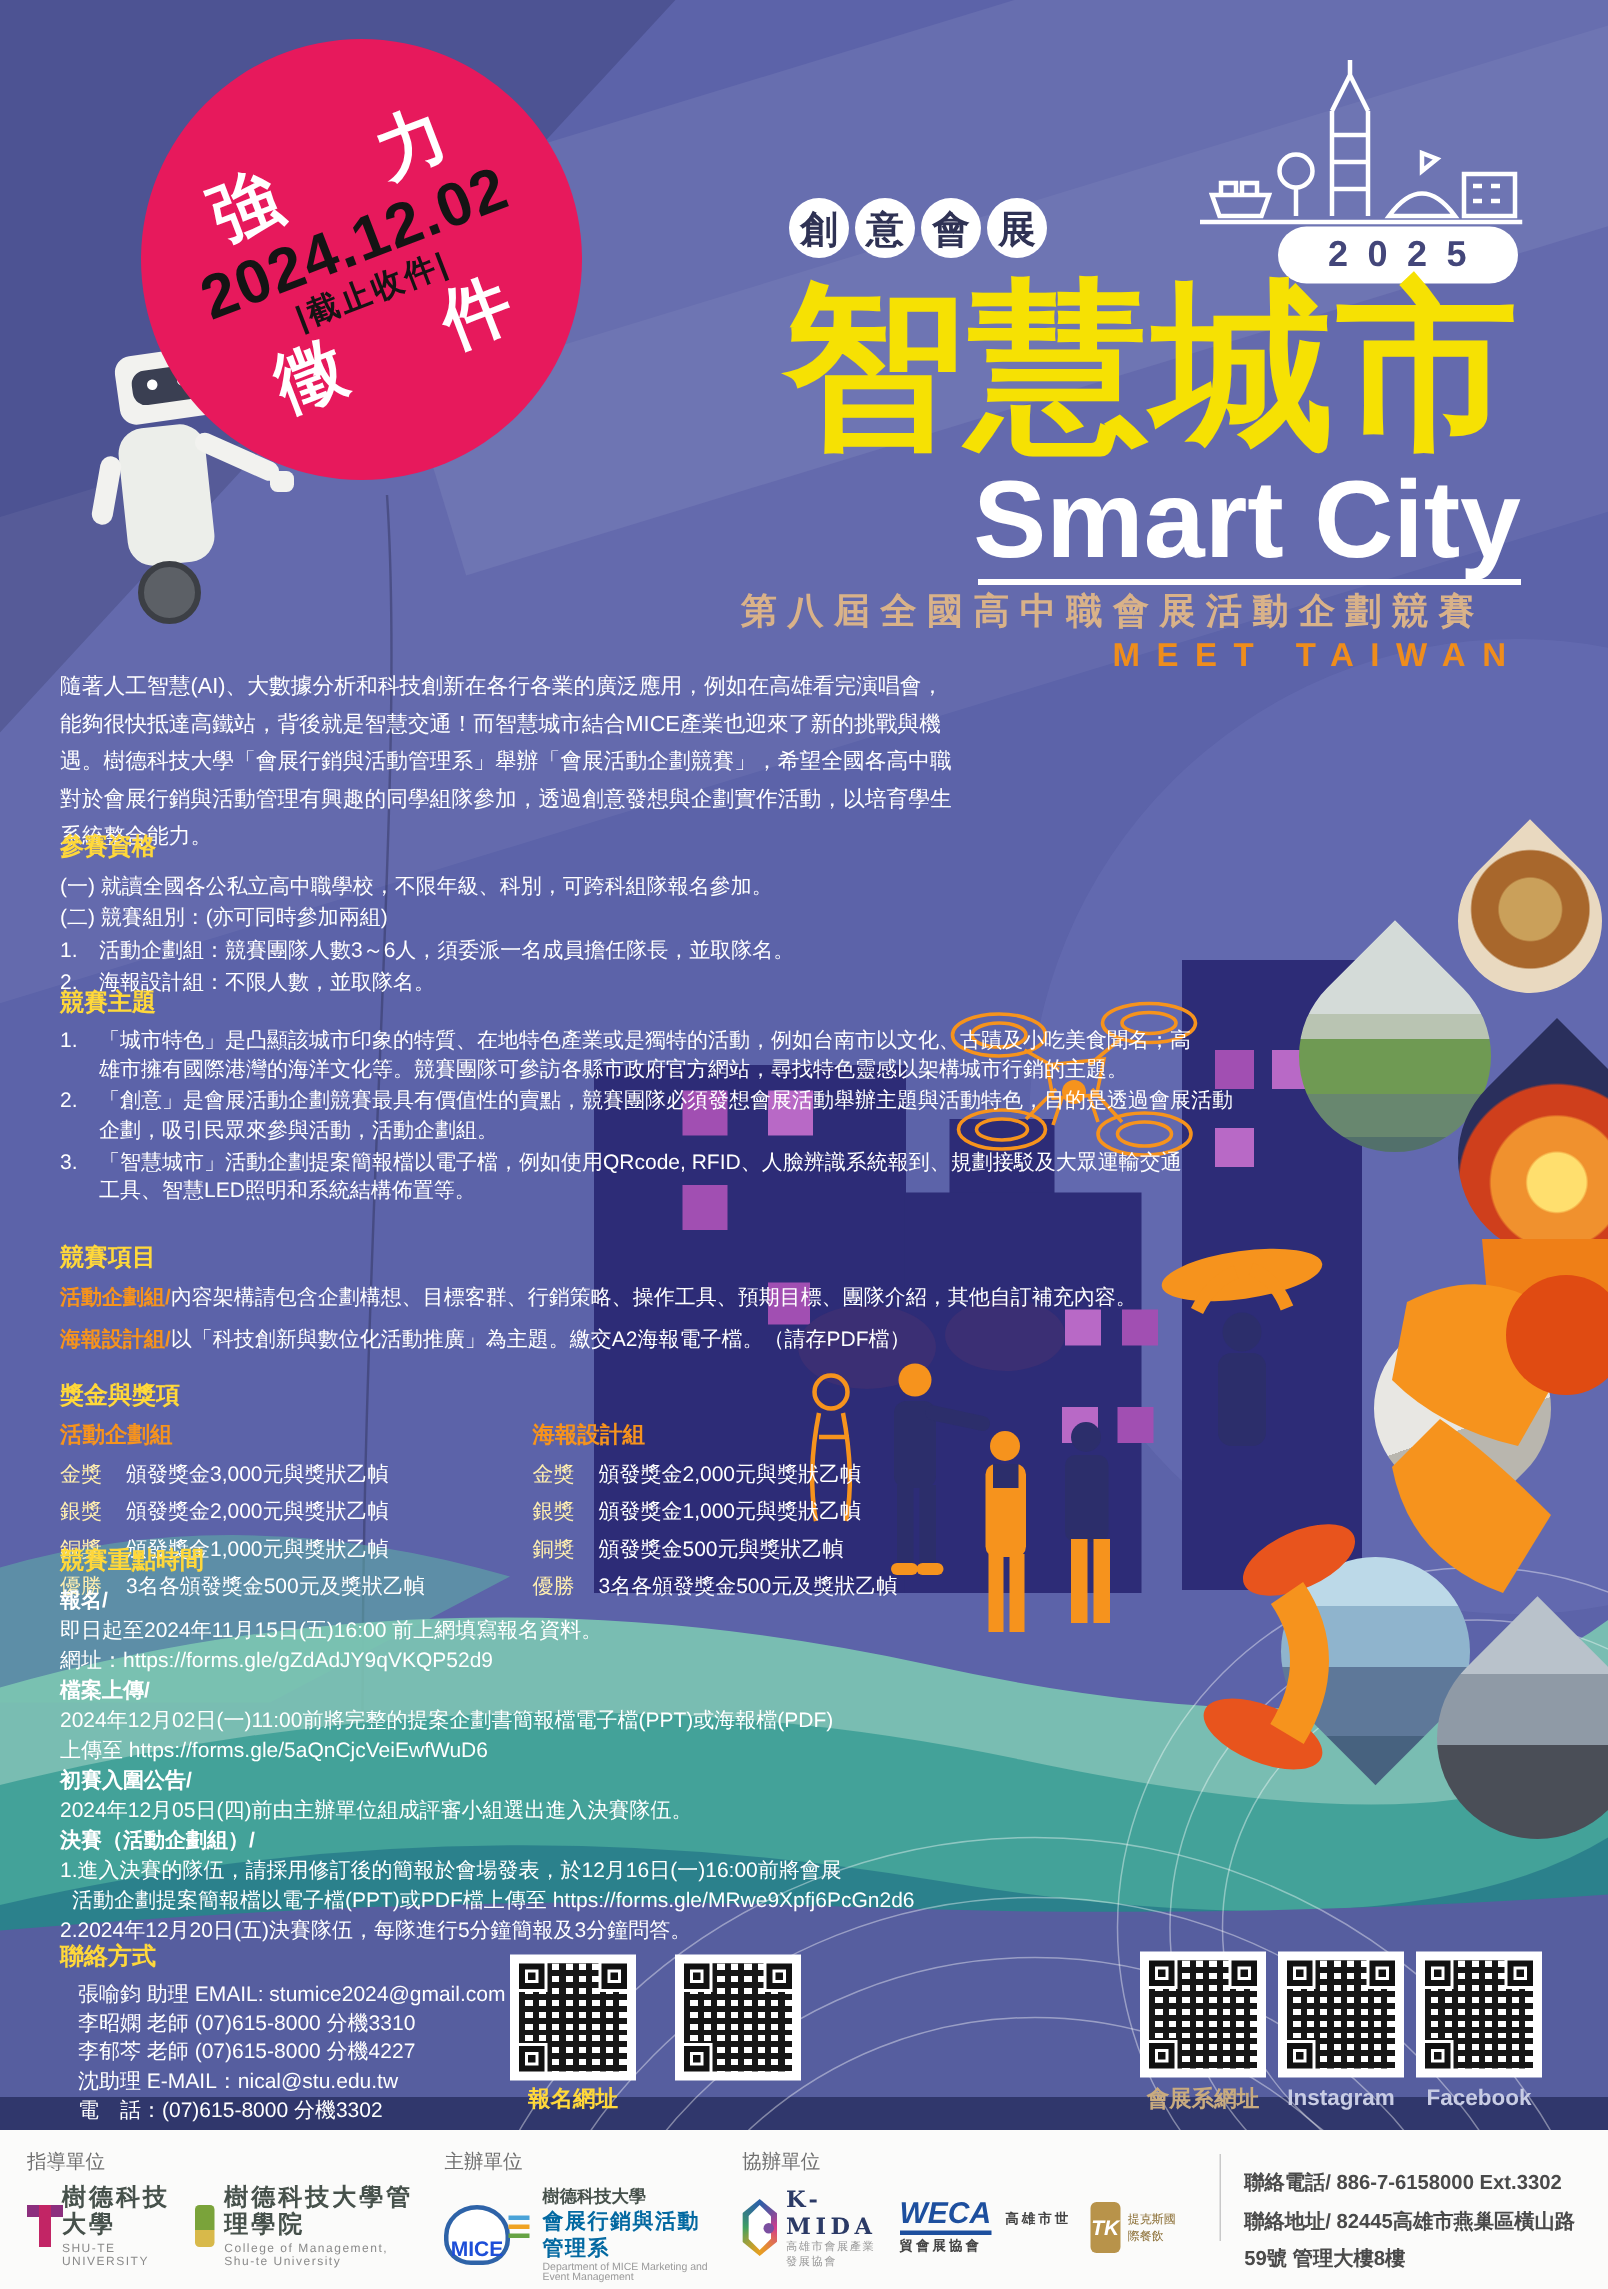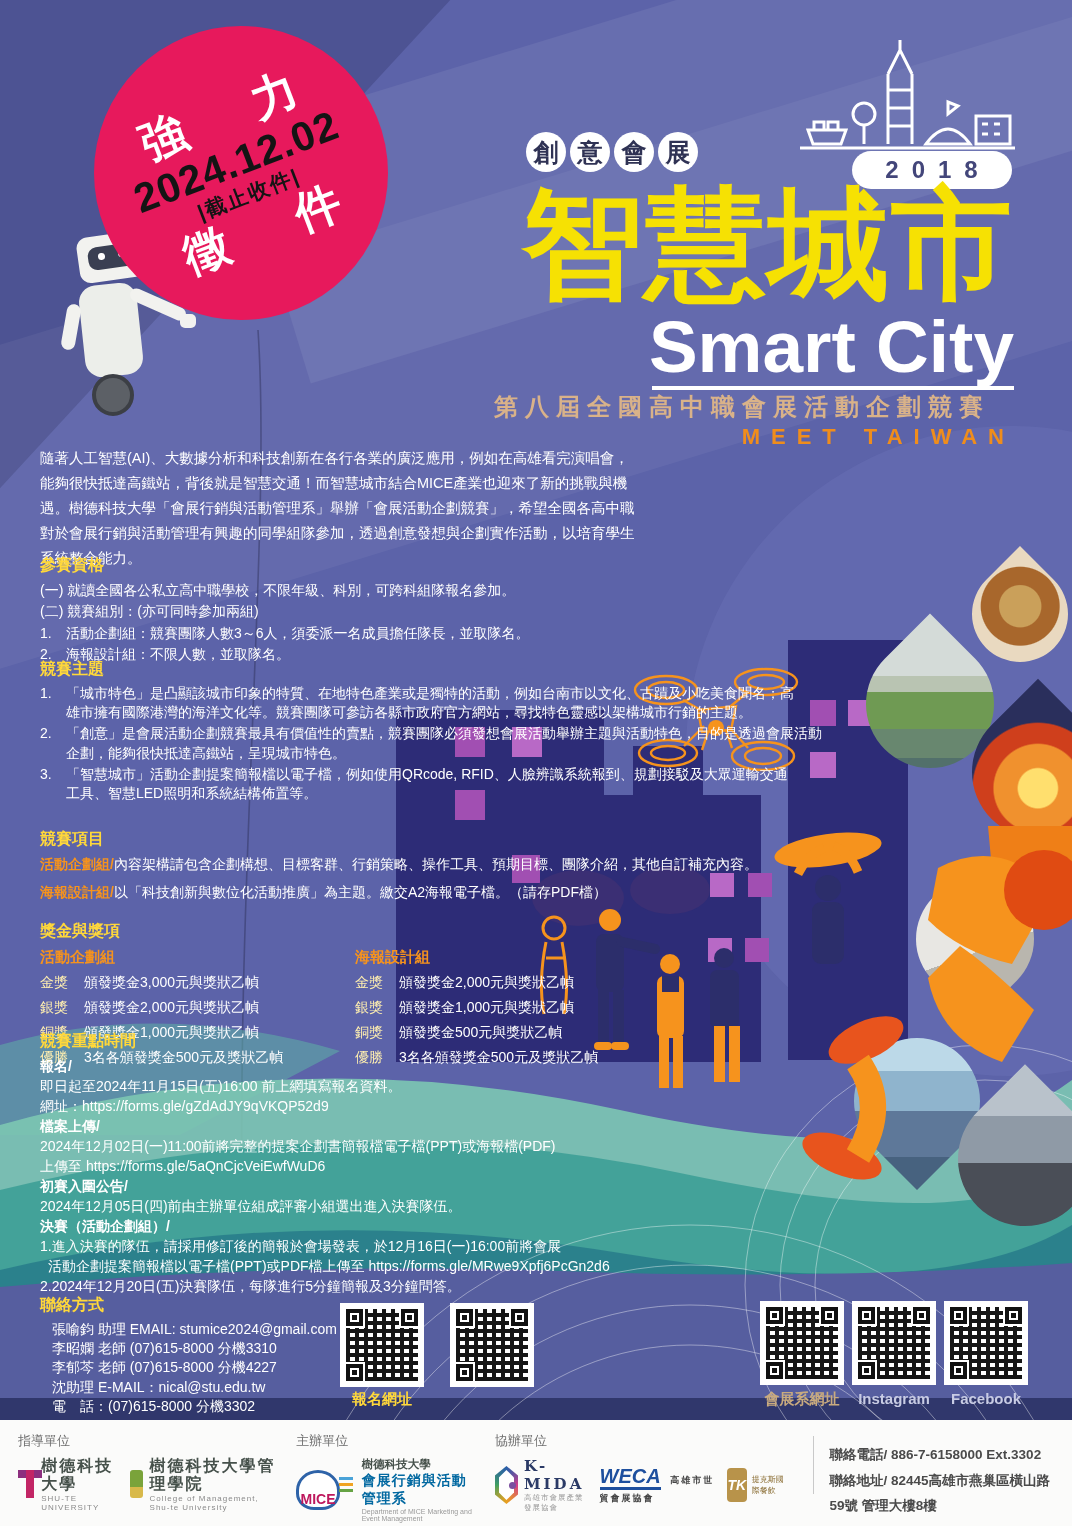--- a/index.html
+++ b/index.html
@@ -84,21 +84,21 @@
   .f-label{font-size:13px;color:#6f6f6f;margin-bottom:7px;}
   .f-col{margin-right:18px;}
   .f-logos{display:flex;align-items:center;}
   .stu-t{position:relative;width:24px;height:32px;margin-right:7px;}
   .stu-t::before{content:"";position:absolute;left:0;top:2px;width:24px;height:8px;background:#8c2f7e;}
   .stu-t::after{content:"";position:absolute;left:8px;top:2px;width:8px;height:28px;background:#c22565;}
   .lg-zh{font-size:16px;font-weight:700;color:#46514b;letter-spacing:2px;line-height:1.15;}
   .lg-en{font-size:8px;color:#8a8a8a;letter-spacing:1px;}
   .emblem{width:18px;height:28px;background:linear-gradient(#7aa33a 60%,#d8b94a 60%);border-radius:3px;margin:0 7px 0 16px;}
   .mice{position:relative;width:56px;height:34px;border:3px solid #2e63a8;border-radius:55% 55% 45% 45%;
-    color:#be185d;font-weight:800;font-size:14px;display:flex;align-items:flex-end;justify-content:center;margin-right:8px;background:#fff;}
+    color:#1d4ed8;font-weight:800;font-size:14px;display:flex;align-items:flex-end;justify-content:center;margin-right:8px;background:#fff;}
   .mice .bars{position:absolute;right:-16px;top:4px;}
   .mice .bars i{display:block;width:14px;height:3px;margin-bottom:3px;}
   .kmida-hex{width:34px;height:38px;margin-right:6px;
     background:conic-gradient(#2b5fa8,#d43a8c,#e8a020,#3fa060,#2b5fa8);
     clip-path:polygon(50% 0,100% 25%,100% 75%,50% 100%,0 75%,0 25%);position:relative;}
   .kmida-hex::before{content:"";position:absolute;left:4px;top:4px;right:4px;bottom:4px;background:#fff;
     clip-path:polygon(50% 0,100% 25%,100% 75%,50% 100%,0 75%,0 25%);}
   .kmida-hex::after{content:"";position:absolute;left:14px;top:16px;width:7px;height:7px;border-radius:50%;background:#7b4fa0;}
   .kmida-txt{font-family:"DejaVu Serif",serif;font-size:15px;letter-spacing:3px;color:#2b3a66;font-weight:700;}
   .ksub{font-size:7.5px;color:#999;letter-spacing:1px;}
@@ -266,21 +266,21 @@
       <rect x="176" y="80" width="34" height="28"></rect>
         <path d="M182,88 h6 M194,88 h6 M182,98 h6 M194,98 h6"></path>
     </g>
   </svg>
   <div class="abs tagrow">
     <div class="tagc">創</div>
     <div class="tagc">意</div>
     <div class="tagc">會</div>
     <div class="tagc">展</div>
   </div>
-  <div class="abs pill">2018</div>
+  <div class="abs pill">2025</div>
   <div class="abs title-zh">智慧城市</div>
   <div class="abs title-en">Smart City</div>
   <div class="abs title-ul"></div>
   <div class="abs subtitle">第八屆全國高中職會展活動企劃競賽</div>
   <div class="abs tagline">MEET TAIWAN</div>
 
   <div class="abs ct intro">隨著人工智慧(AI)、大數據分析和科技創新在各行各業的廣泛應用，例如在高雄看完演唱會，能夠很快抵達高鐵站，背後就是智慧交通！而智慧城市結合MICE產業也迎來了新的挑戰與機遇。樹德科技大學「會展行銷與活動管理系」舉辦「會展活動企劃競賽」，希望全國各高中職對於會展行銷與活動管理有興趣的同學組隊參加，透過創意發想與企劃實作活動，以培育學生系統整合能力。</div>
 
   <div class="abs ct sec" style="top:554px;">
     <div class="sec-h">參賽資格</div>
@@ -297,21 +297,21 @@
   </div>
 
   <div class="abs ct sec themes" style="top:658px;width:790px;">
     <div class="sec-h">競賽主題</div>
     <div class="flexrow">
       <span class="li-num">1.</span>
       <span style="flex:1;max-width:740px;">「城市特色」是凸顯該城市印象的特質、在地特色產業或是獨特的活動，例如台南市以文化、古蹟及小吃美食聞名；高雄市擁有國際港灣的海洋文化等。競賽團隊可參訪各縣市政府官方網站，尋找特色靈感以架構城市行銷的主題。</span>
       </div>
     <div class="flexrow">
       <span class="li-num">2.</span>
-      <span style="flex:1;">「創意」是會展活動企劃競賽最具有價值性的賣點，競賽團隊必須發想會展活動舉辦主題與活動特色，目的是透過會展活動企劃，能夠很快抵達高鐵站，呈現城市特色。</span>
+      <span style="flex:1;">「創意」是會展活動企劃競賽最具有價值性的賣點，競賽團隊必須發想會展活動舉辦主題與活動特色，目的是透過會展活動企劃，吸引民眾來參與活動，活動企劃組。</span>
       </div>
     <div class="flexrow">
       <span class="li-num">3.</span>
       <span style="flex:1;max-width:730px;">「智慧城市」活動企劃提案簡報檔以電子檔，例如使用QRcode, RFID、人臉辨識系統報到、規劃接駁及大眾運輸交通工具、智慧LED照明和系統結構佈置等。</span>
       </div>
   </div>
 
   <div class="abs ct sec" style="top:828px;width:790px;">
     <div class="sec-h">競賽項目</div>
     <div class="hang" style="max-width:740px;">

